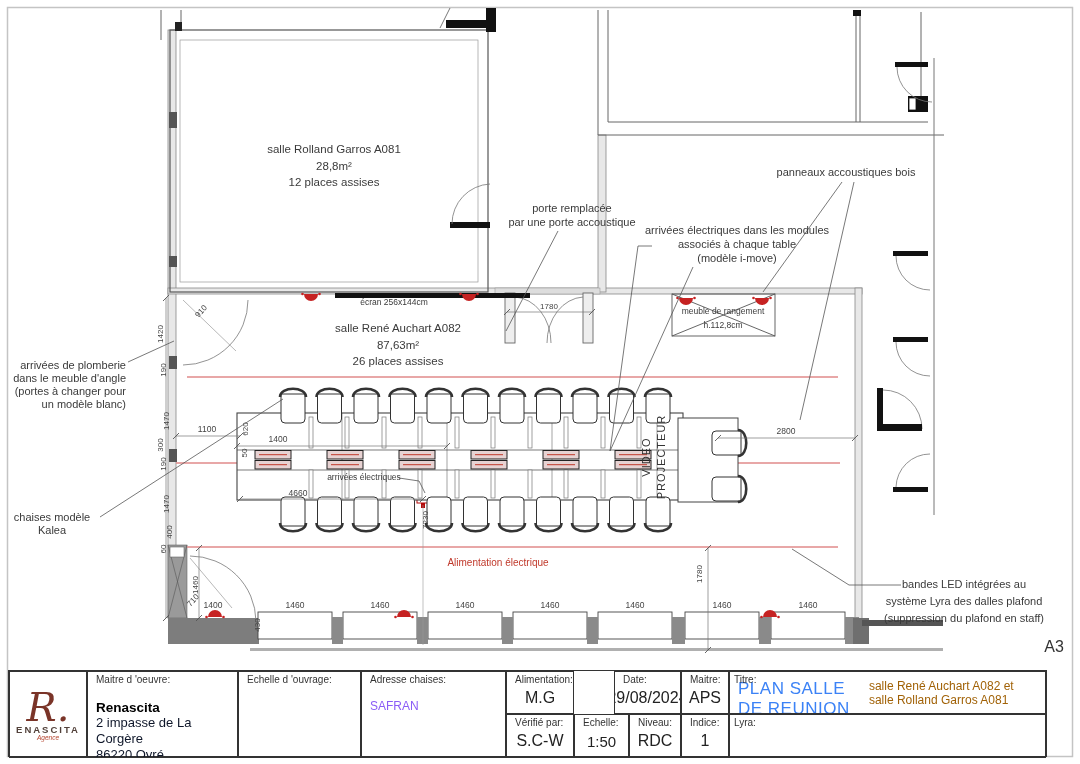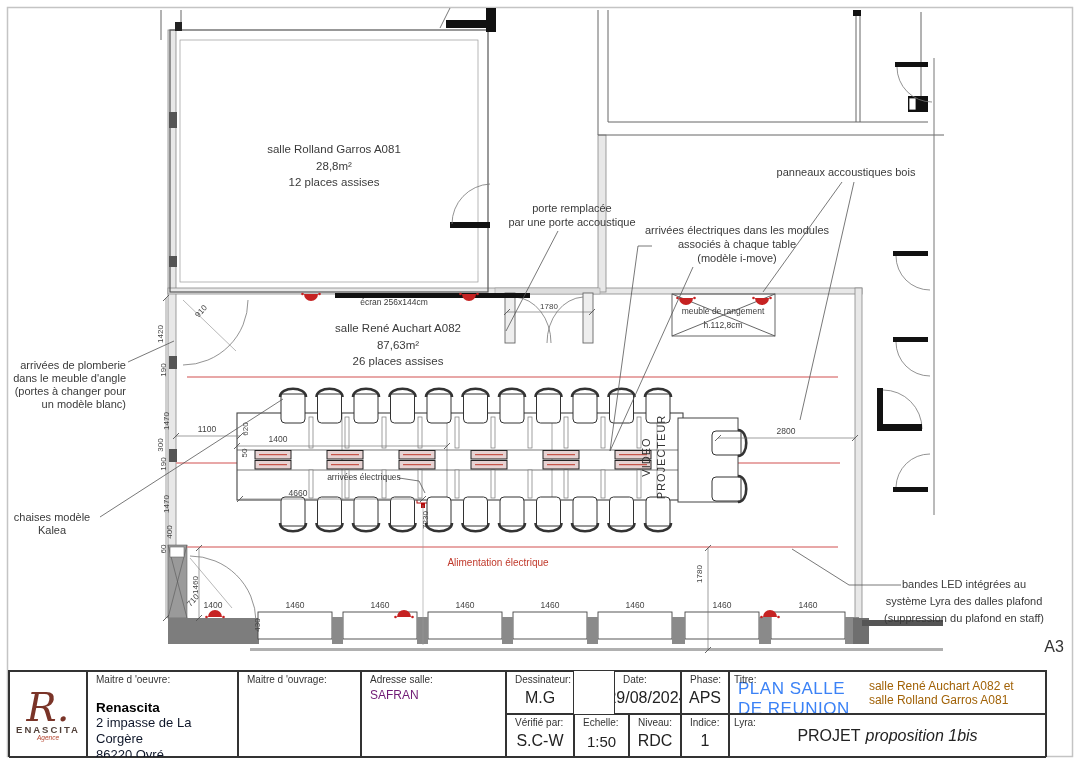--- a/index.html
+++ b/index.html
@@ -17,21 +17,21 @@
   
   .titleblock{position:absolute;left:8px;top:670px;width:1039px;height:87px;
     display:grid;grid-template-columns:78px 151px 123px 145px 68px 55px 52px 48px 1fr;
     grid-template-rows:43px 44px;border:1.5px solid #333;box-sizing:border-box;background:#fff;}
   .cell{border:0.75px solid #333;box-sizing:border-box;padding:2px 8px;overflow:hidden;position:relative;}
   .lbl{font-size:10px;color:#333;display:block;line-height:11px;}
   .span2{grid-row:1 / span 2;}
   .val-center{display:flex;align-items:center;justify-content:center;height:26px;font-size:16px;color:#222;}
   .oeuvre-name{font-weight:bold;font-size:13.5px;margin-top:15px;}
   .oeuvre-line{font-size:13px;line-height:16px;color:#0f172a;}
-  .adresse-val{font-size:12px;margin-top:3px;color:#701a75;}
+  .adresse-val{font-size:12px;margin-top:14px;color:#8b5cf6;}
   .logo-cell{display:flex;flex-direction:column;align-items:center;justify-content:center;padding:0;}
   .logo-r{font-family:"DejaVu Serif",serif;font-style:italic;font-size:40px;color:#7a3428;line-height:36px;}
   .logo-name{font-size:9.5px;font-weight:bold;letter-spacing:2px;color:#52413a;line-height:9px;}
   .logo-sub{font-size:6.5px;font-style:italic;color:#b5442e;line-height:7px;}
   .titre-cell{display:flex;flex-direction:row;align-items:center;}
   .titre-lbl{position:absolute;left:4px;top:2px;}
   .titre-main{font-size:17px;color:#3b82f6;margin-top:12px;letter-spacing:0.5px;}
   .titre-sub{font-size:12px;color:#a16207;}
   .type-main{display:flex;align-items:center;justify-content:center;height:100%;font-size:16px;color:#222;gap:5px;}
   .it{font-style:italic;}
@@ -485,36 +485,36 @@
     <span class="logo-sub">Agence</span>
   </div>
   <div class="cell span2">
     <span class="lbl">Maitre d 'oeuvre:</span>
     <div class="oeuvre-name">Renascita</div>
     <div class="oeuvre-line">2 impasse de La Corgère</div>
     <div class="oeuvre-line">86220 Oyré</div>
     <div class="oeuvre-line">06 88 28 75 84</div>
   </div>
   <div class="cell span2">
-    <span class="lbl">Maitre d 'ouvrage:</span>
+    <span class="lbl">Echelle d 'ouvrage:</span>
   </div>
   <div class="cell span2">
-    <span class="lbl">Adresse salle:</span>
+    <span class="lbl">Adresse chaises:</span>
     <div class="adresse-val">SAFRAN</div>
   </div>
   <div class="cell">
-    <span class="lbl">Dessinateur:</span>
+    <span class="lbl">Alimentation:</span>
     <div class="val-center">M.G</div>
   </div>
   <div class="cell" style="grid-column:6 / span 2;margin-left:40px;">
     <span class="lbl">Date:</span>
     <div class="val-center" style="font-size:16px;">29/08/2024</div>
   </div>
   <div class="cell">
-    <span class="lbl">Phase:</span>
+    <span class="lbl">Maitre:</span>
     <div class="val-center">APS</div>
   </div>
   <div class="cell titre-cell">
     <span class="lbl titre-lbl">Titre:</span>
     <div class="titre-main">PLAN SALLE DE REUNION</div>
     <div class="titre-sub">salle René Auchart A082 et salle Rolland Garros A081</div>
   </div>
   <div class="cell">
     <span class="lbl">Vérifié par:</span>
     <div class="val-center">S.C-W</div>
@@ -526,19 +526,15 @@
   <div class="cell">
     <span class="lbl">Niveau:</span>
     <div class="val-center" style="font-size:16px;">RDC</div>
   </div>
   <div class="cell">
     <span class="lbl">Indice:</span>
     <div class="val-center" style="font-size:16px;">1</div>
   </div>
   <div class="cell" style="position:relative;">
     <span class="lbl" style="position:absolute;left:4px;top:2px;">Lyra:</span>
-    <div class="type-main">
-      <span>PROJET</span>
-      <span class="it">proposition 1bis</span>
-    </div>
   </div>
 </div>
 </div>
 
 </body></html>

